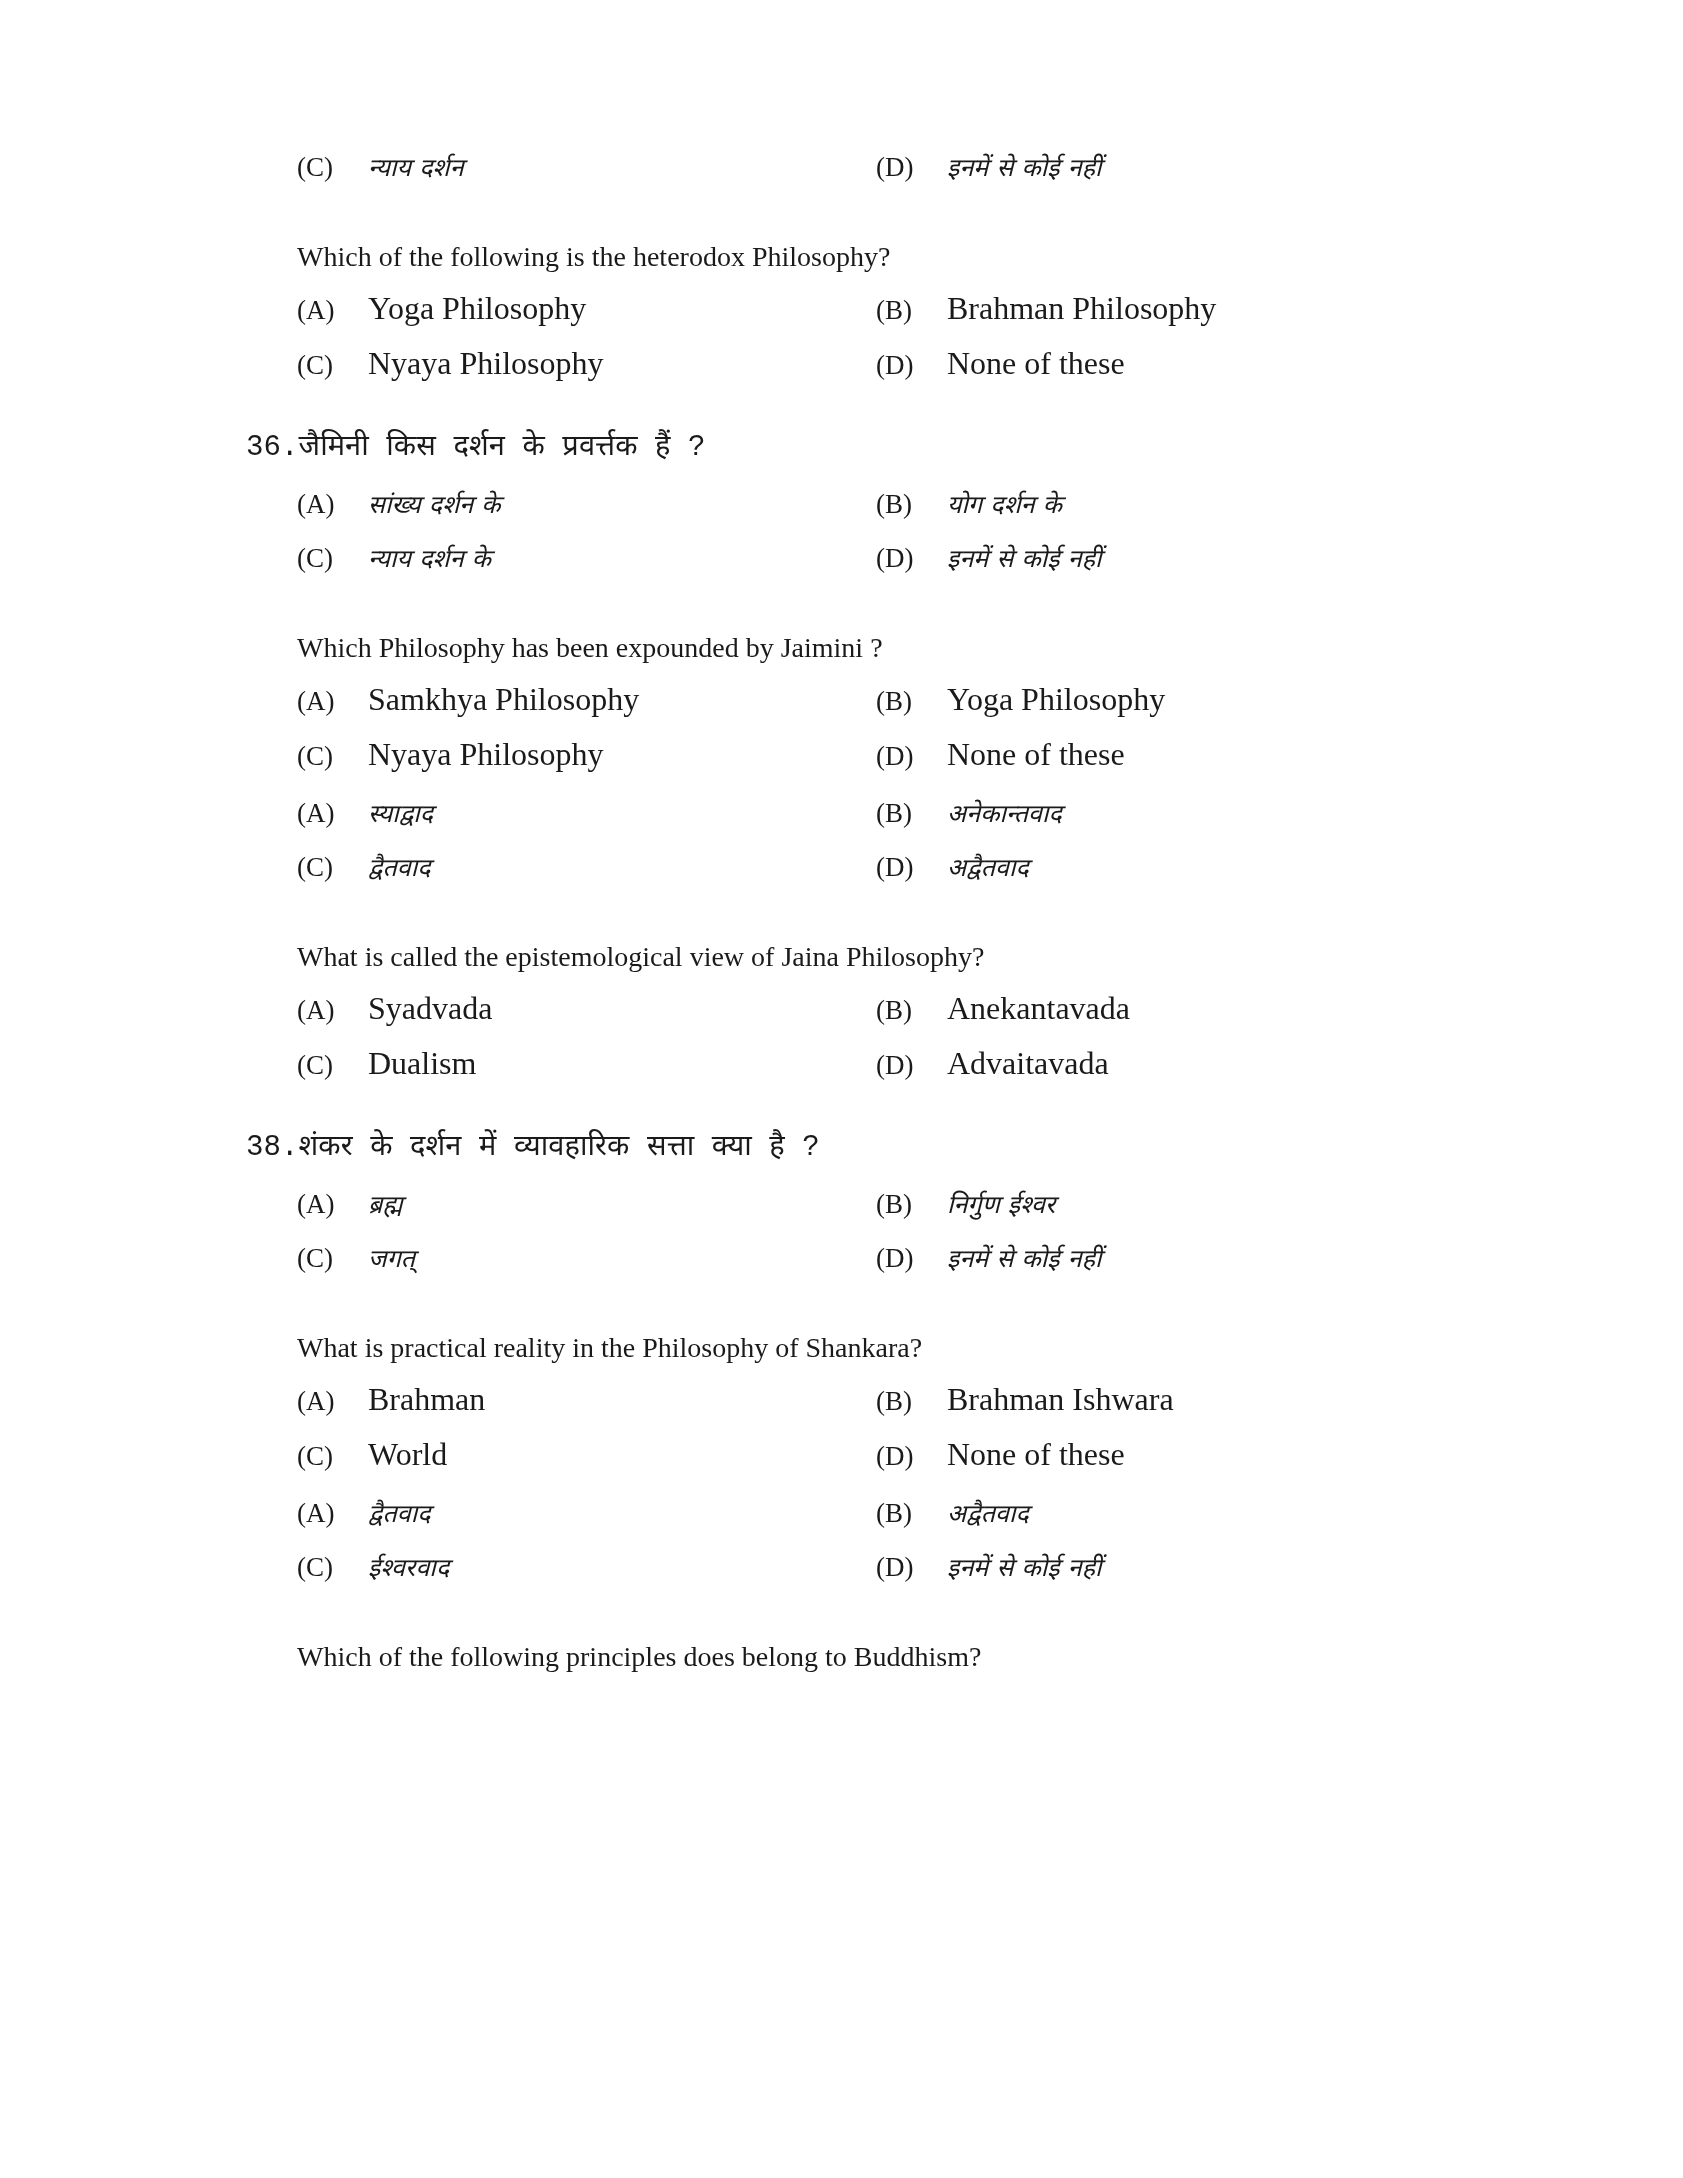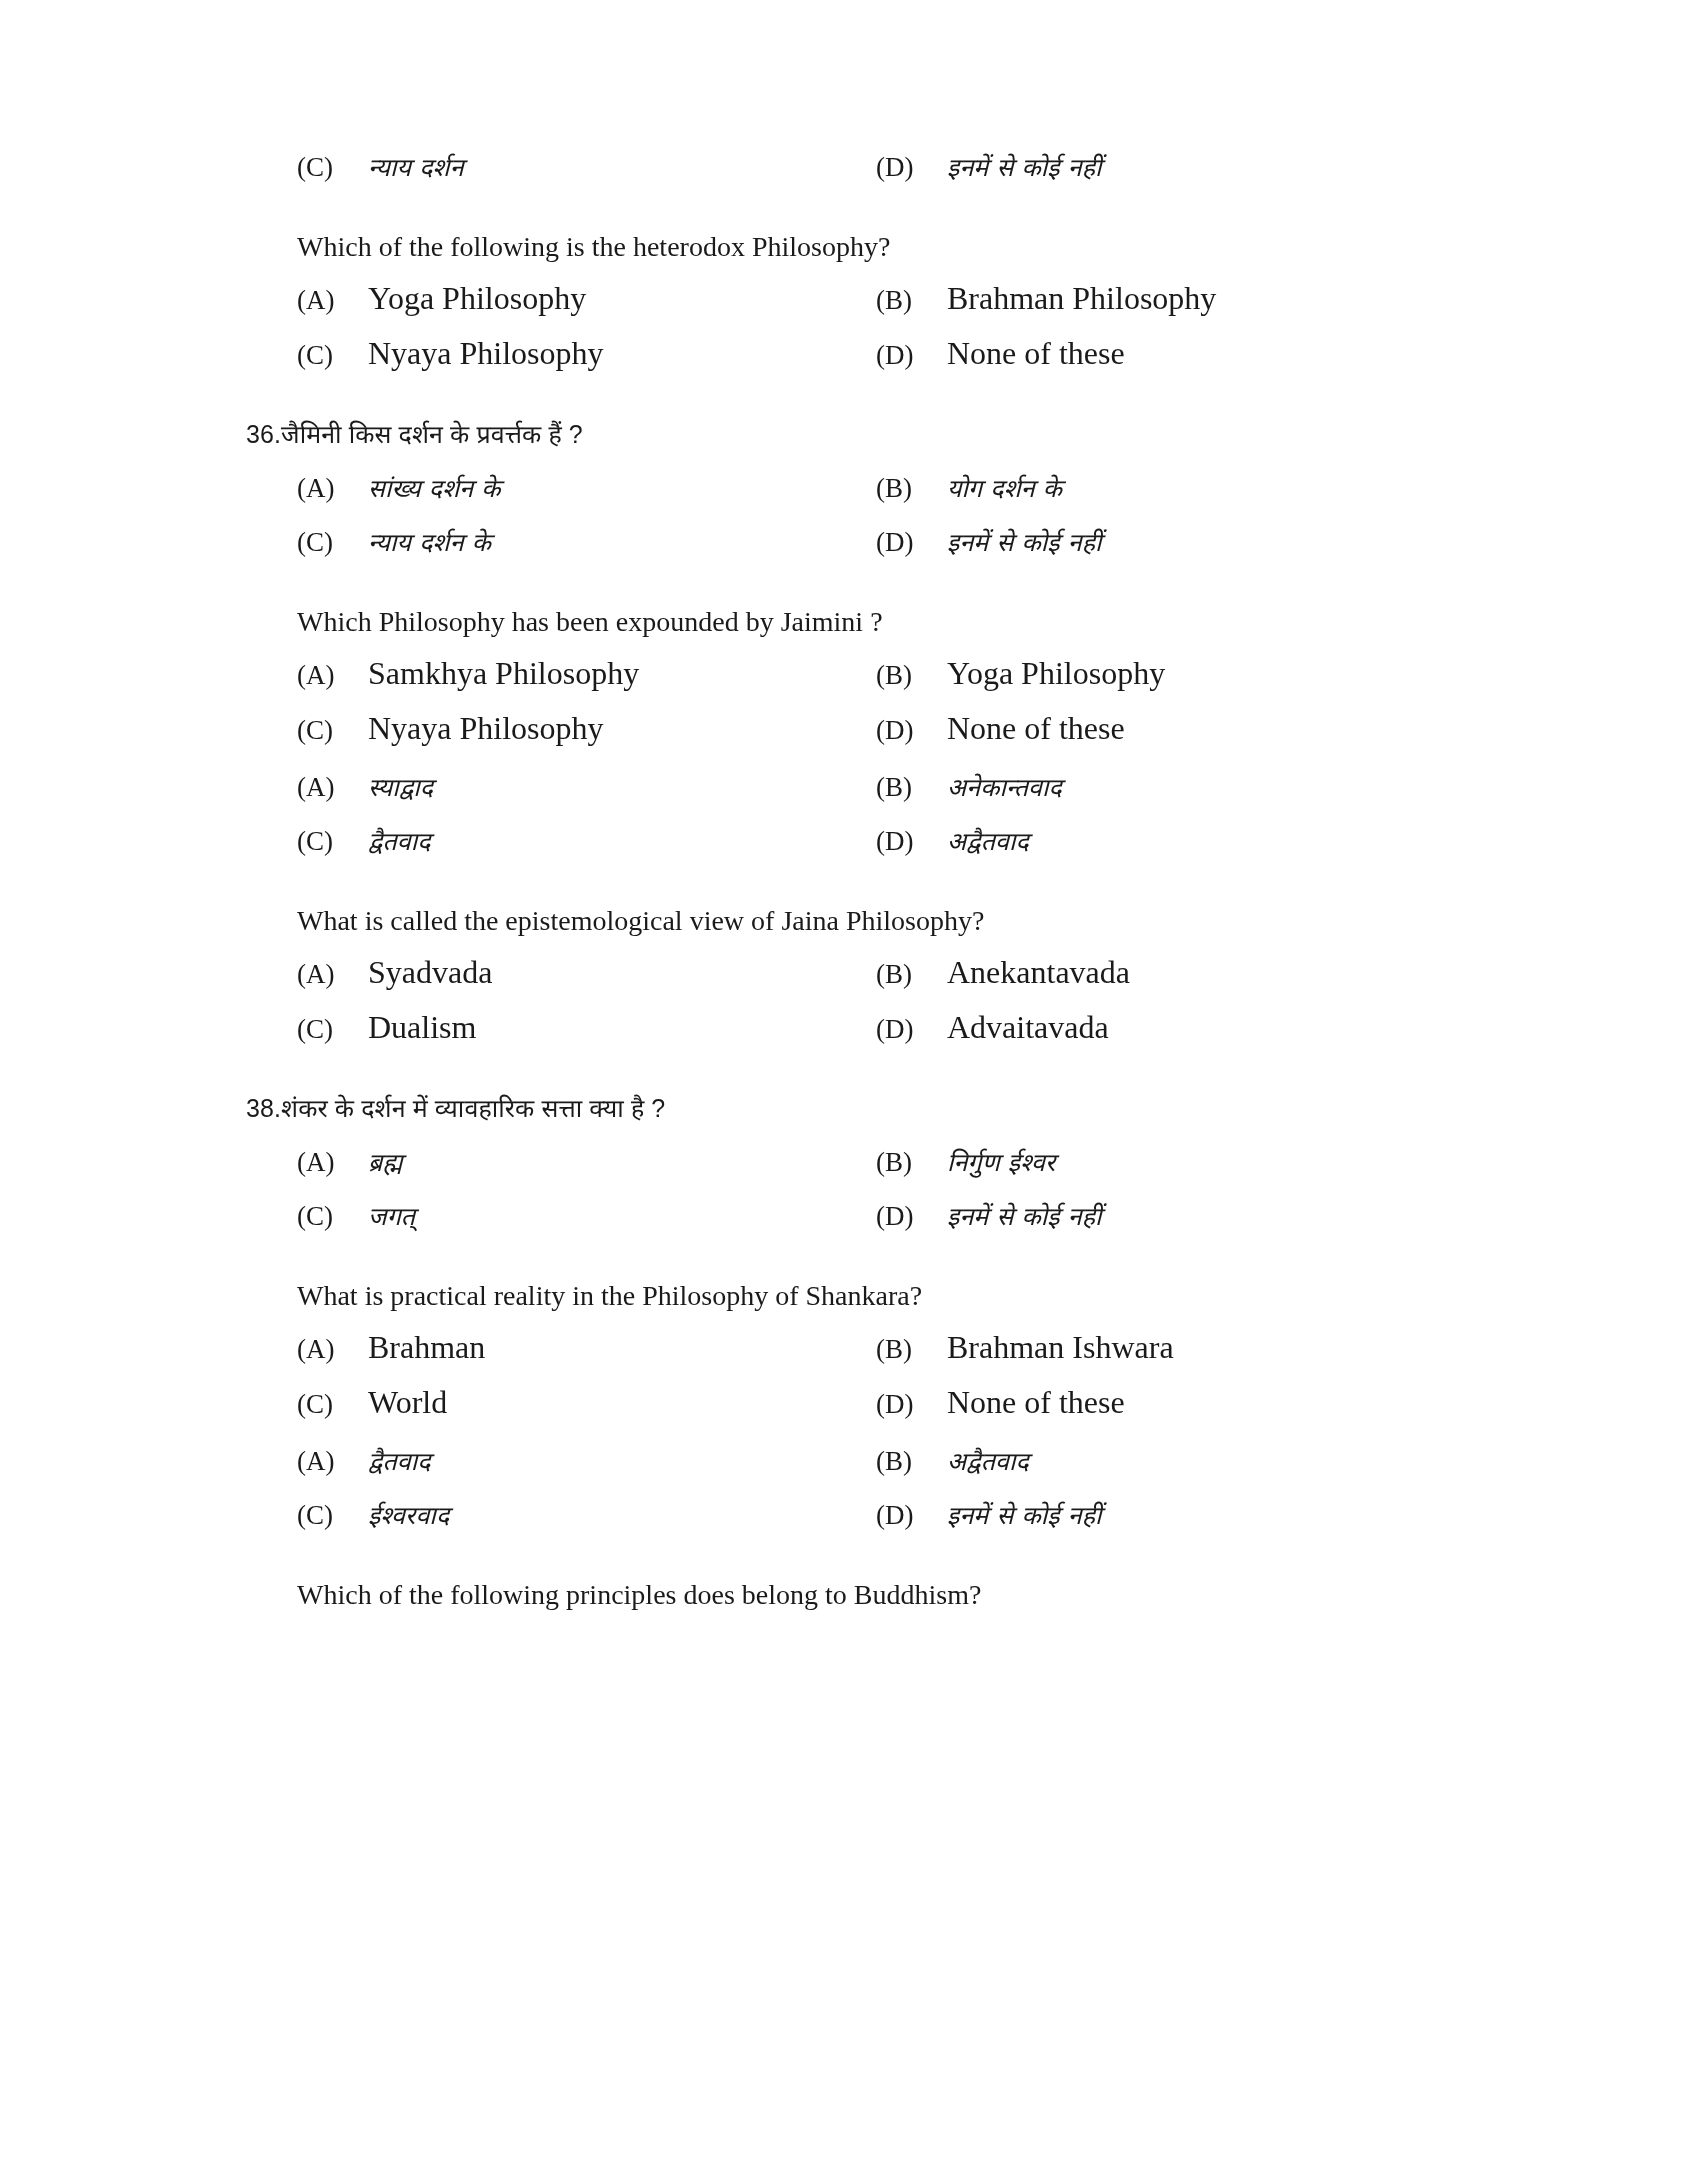--- a/index.html
+++ b/index.html
@@ -21,34 +21,34 @@
     width: 1683px;
     height: 2178px;
     box-sizing: border-box;
     padding: 149px 228px 0 297px;
   }
   
   .qblock {
     margin-bottom: 0;
   }
   .qtext-hi {
-    font-family: Liberation Sans, sans-serif;
-    font-size: 25px;
+    font-family: Liberation Mono, monospace;
+    font-size: 29px;
     line-height: 1.5;
     margin-left: -51px;
     margin-bottom: 16px;
     margin-top: 26px;
     letter-spacing: 0.1px;
   }
   .qtext-en {
     font-family: "Liberation Serif", serif;
     font-size: 28px;
     line-height: 1.4;
     margin-bottom: 14px;
-    margin-top: 24px;
+    margin-top: 34px;
   }
   .opts {
     display: flex;
     flex-wrap: wrap;
     margin-bottom: 4px;
   }
   .opt {
     display: flex;
     width: 50%;
     box-sizing: border-box;

